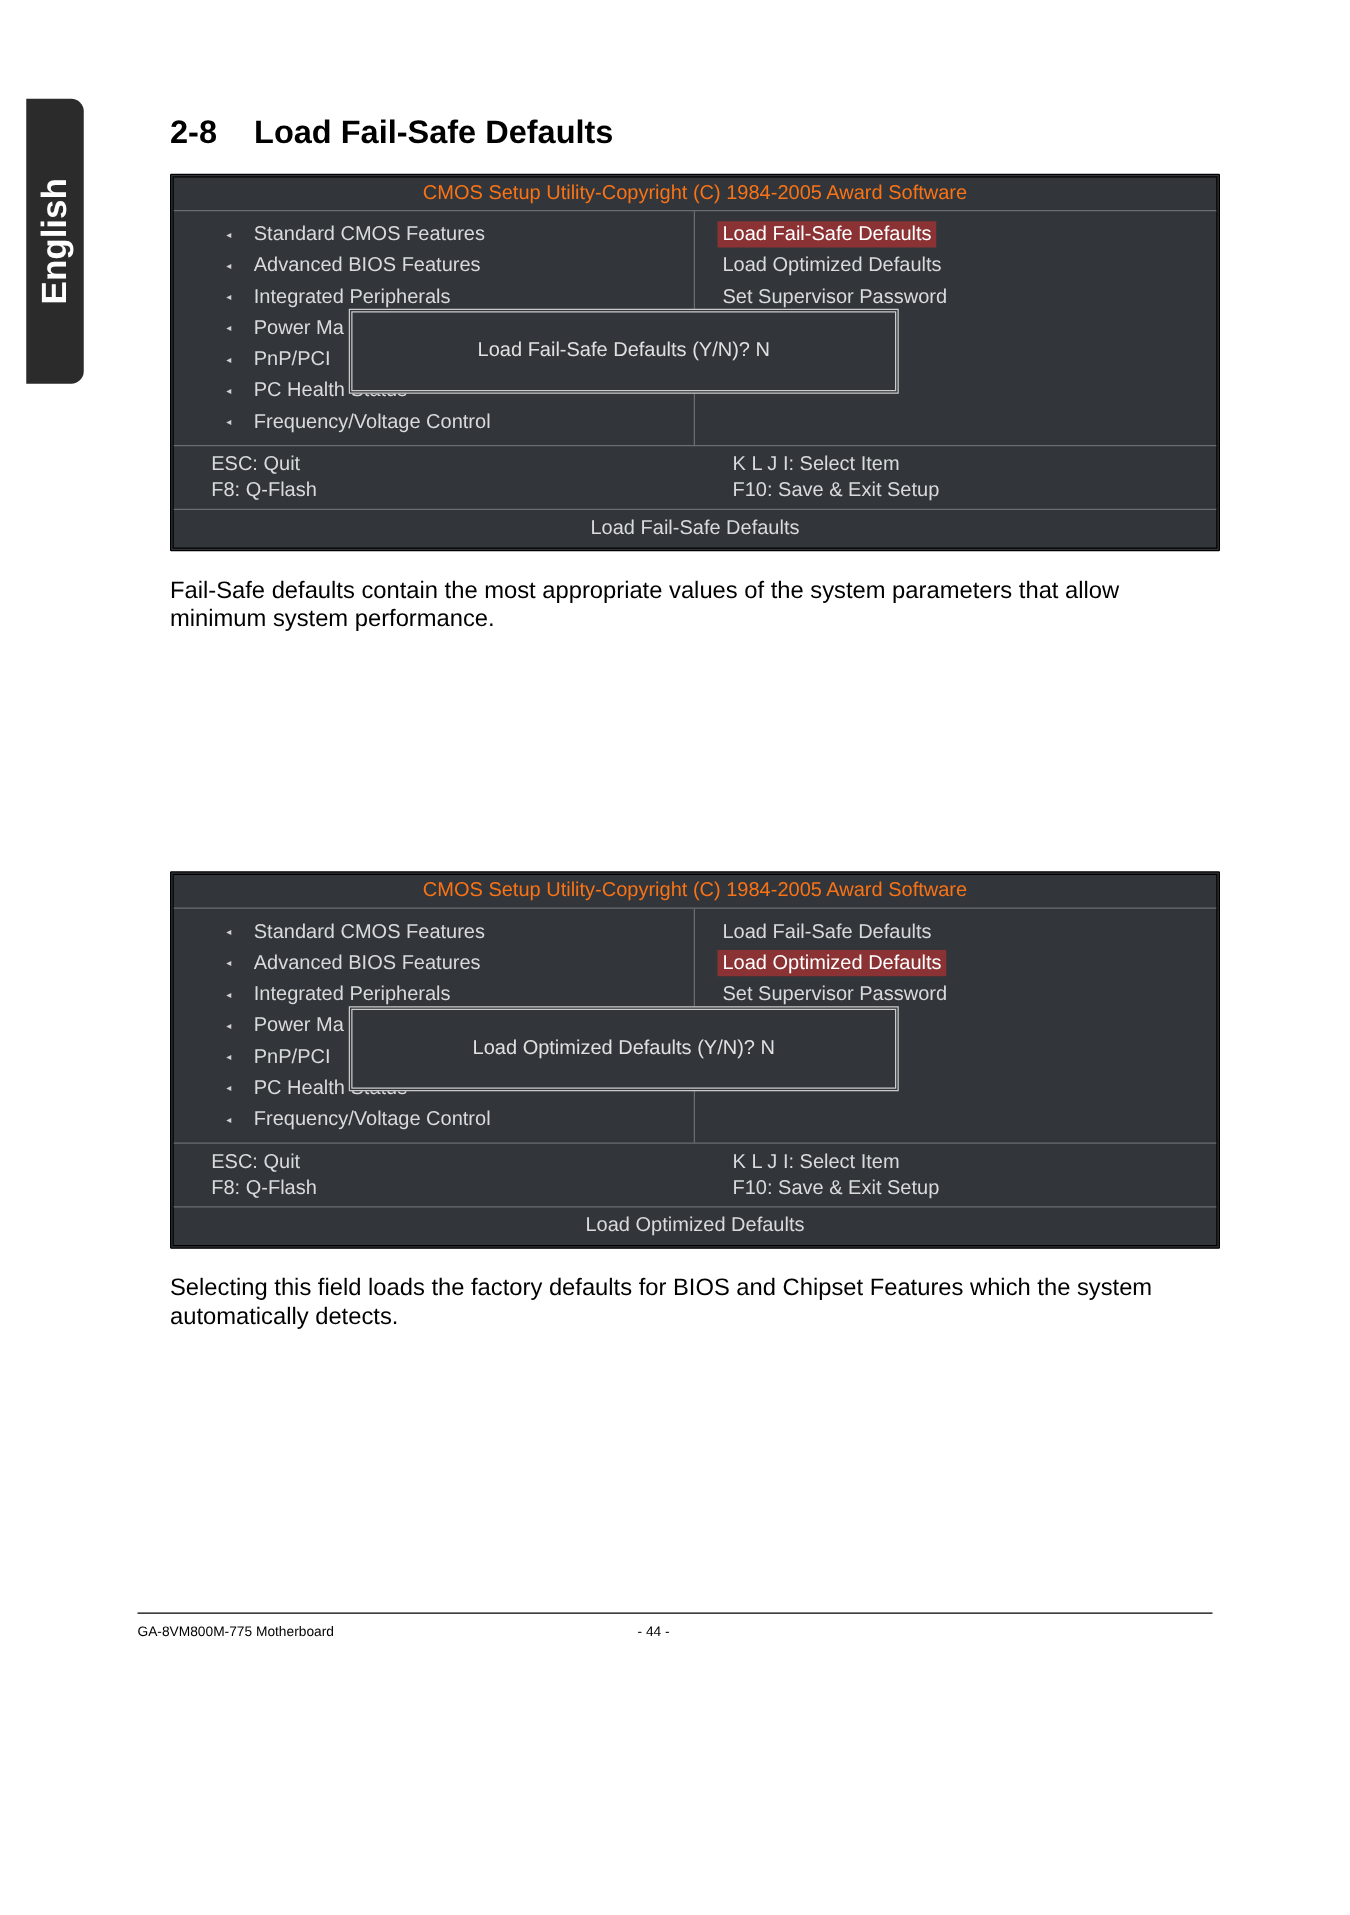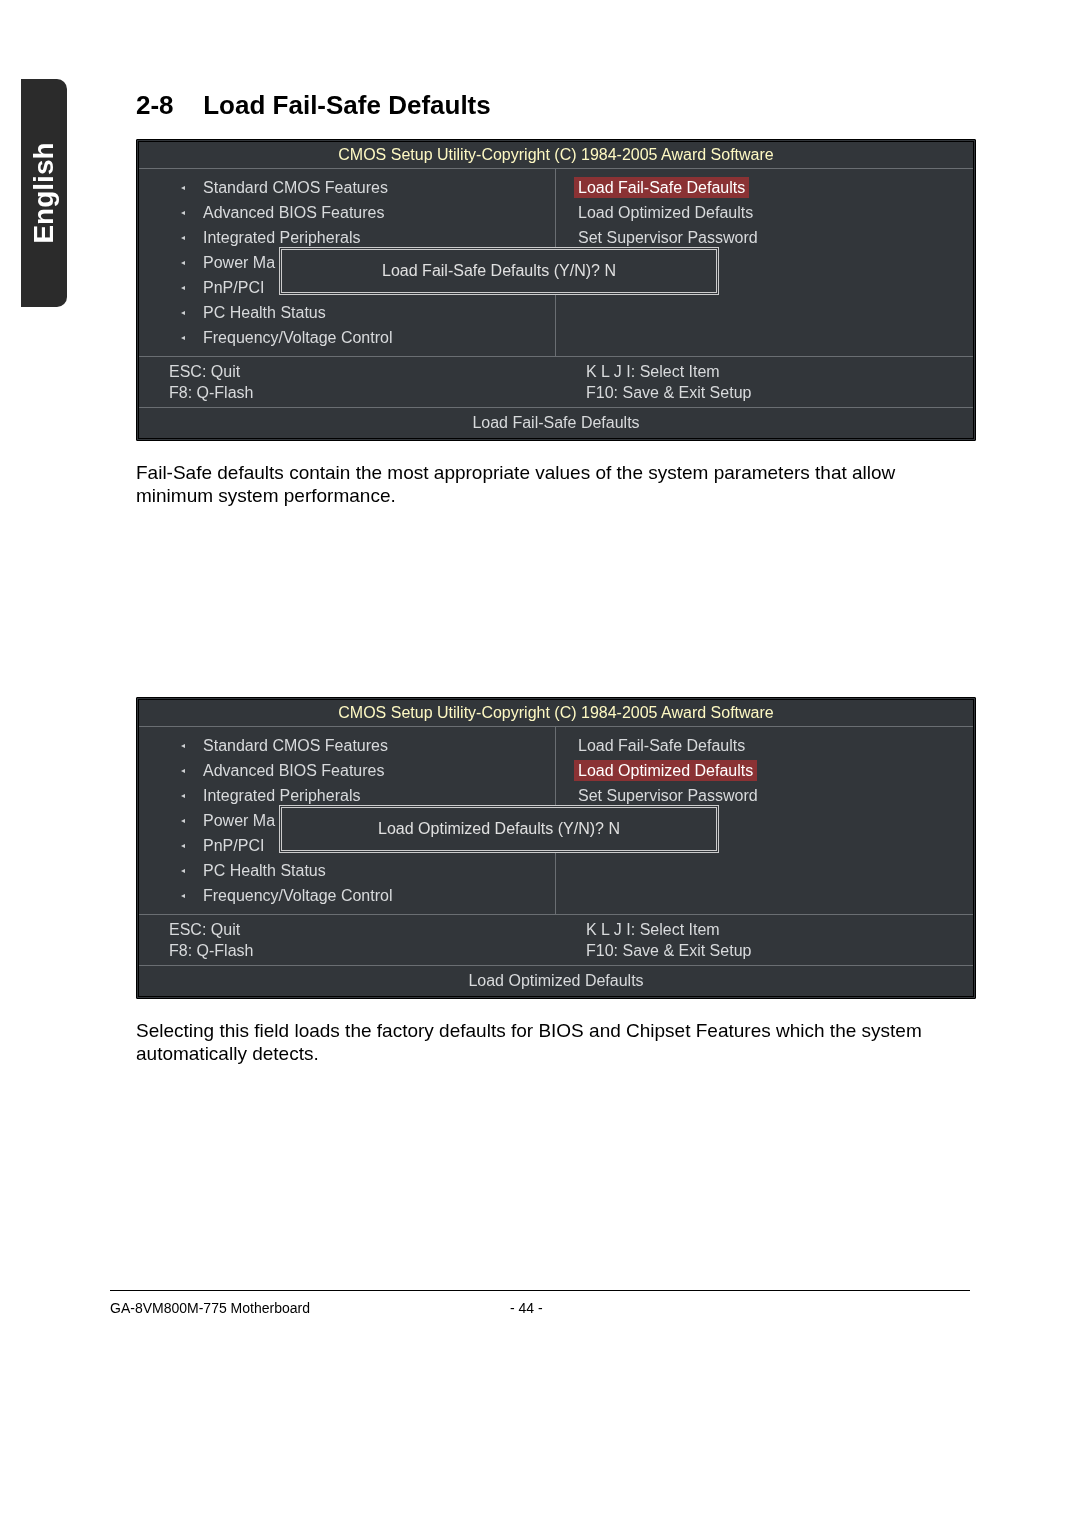--- a/index.html
+++ b/index.html
@@ -51,21 +51,21 @@
     border: 3px double #000;
     border-radius: 1px;
     background: #32363a;
     color: #d8dadc;
     font-family: Arial, Helvetica, sans-serif;
     font-size: 16px;
   }
   .bios-title {
     text-align: center;
     padding: 4px 0;
-    color: #fef9c3;
+    color: #f97316;
     font-size: 16px;
     border-bottom: 1px solid #6a6e72;
   }
   .bios-body {
     display: flex;
     border-bottom: 1px solid #6a6e72;
     position: relative;
   }
   .bios-col {
     width: 50%;
@@ -100,21 +100,21 @@
     color: #ffffff;
     display: inline-block;
     padding: 0 4px;
     margin-left: -4px;
   }
   .popup {
     position: absolute;
     left: 140px;
     top: 78px;
     width: 440px;
-    height: 48px;
+    height: 68px;
     border: 3px double #ccc;
     background: #32363a;
     display: flex;
     align-items: center;
     justify-content: center;
     font-size: 16px;
     color: #e0e0e0;
     z-index: 5;
   }
   .bios-keys {
@@ -148,21 +148,21 @@
     left: 110px;
     right: 110px;
     top: 1290px;
     border-top: 1px solid #000;
   }
   .page-footer {
     position: absolute;
     left: 110px;
     top: 1300px;
     width: 860px;
-    font-size: 14px;
+    font-size: 11px;
     color: #000;
     display: flex;
   }
   .footer-model { flex: 1; }
   .footer-page { width: 60px; text-align: left; }
   .footer-spacer { flex: 1; }
 </style>
 </head>
 <body>
 

